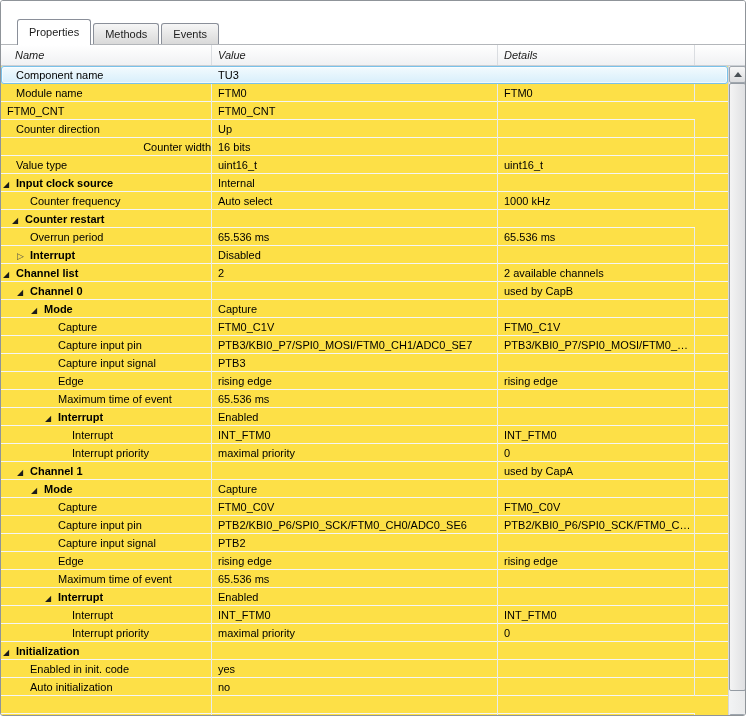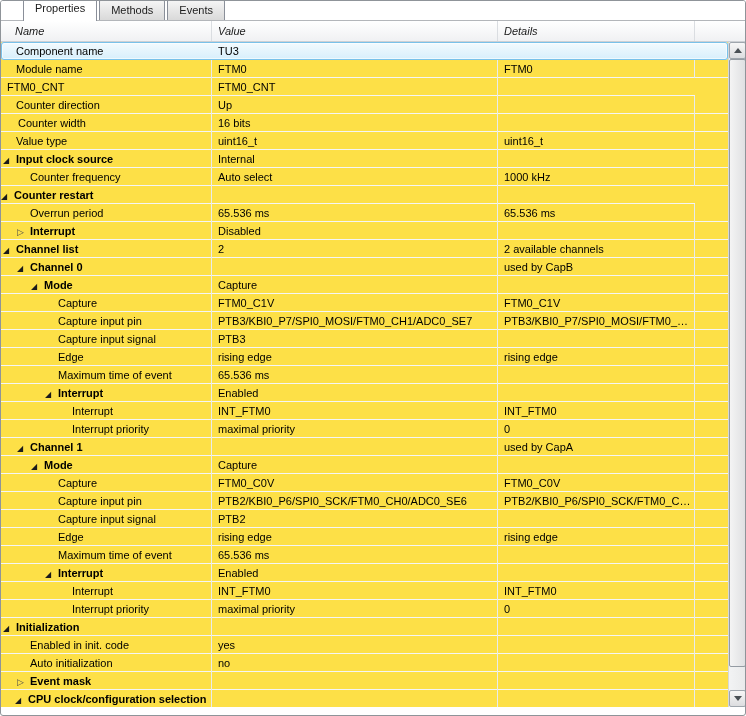--- a/index.html
+++ b/index.html
@@ -6,22 +6,22 @@
   *{box-sizing:border-box;}
   body{font-family:"Liberation Sans", sans-serif;}
 
   .window{
     position:relative;width:746px;height:716px;
     border:1px solid #8f9499;border-radius:3px;background:#fff;overflow:hidden;
   }
 
   
   .tabbar{
-    display:flex;align-items:flex-end;height:20px;
-    border-bottom:1px solid #b3b6ba;padding-left:22px;background:#fff;
+    display:flex;align-items:flex-end;height:44px;
+    border-bottom:1px solid #b3b6ba;padding-left:16px;background:#fff;
     position:relative;z-index:2;
   }
   .tab{
     flex:0 0 auto;margin-right:2px;padding:0 11px;height:21px;line-height:20px;
     font-size:11px;color:#1c1c1c;border:1px solid #8a8f99;border-bottom:none;
     border-radius:3px 3px 0 0;background:linear-gradient(#f6f6f6,#d9d9d9);
     cursor:default;white-space:nowrap;
   }
   .tab.active{
     height:26px;line-height:24px;background:#fff;margin-bottom:-1px;
@@ -130,21 +130,21 @@
           <div class="cell details-cell">FTM0_CNT</div>
           <div class="cell filler-cell"></div>
         </div>
         <div class="row grid">
           <div class="cell name-cell" style="padding-left: 2px;"><span class="tree-arrow none"></span><span class="row-label">Counter direction</span></div>
           <div class="cell value-cell v-gray">Up</div>
           <div class="cell details-cell"></div>
           <div class="cell filler-cell"></div>
         </div>
         <div class="row grid">
-          <div class="cell name-cell" style="padding-left: 4px;"><span class="tree-arrow none"></span><span class="row-label">Counter width</span></div>
+          <div class="cell name-cell" style="padding-left: 4px; text-align: right;"><span class="tree-arrow none"></span><span class="row-label">Counter width</span></div>
           <div class="cell value-cell v-gray">16 bits</div>
           <div class="cell details-cell"></div>
           <div class="cell filler-cell"></div>
         </div>
         <div class="row grid">
           <div class="cell name-cell" style="padding-left: 2px;"><span class="tree-arrow none"></span><span class="row-label">Value type</span></div>
           <div class="cell value-cell v-gray">uint16_t</div>
           <div class="cell details-cell">uint16_t</div>
           <div class="cell filler-cell"></div>
         </div>
@@ -154,21 +154,21 @@
           <div class="cell details-cell"></div>
           <div class="cell filler-cell"></div>
         </div>
         <div class="row grid">
           <div class="cell name-cell" style="padding-left: 16px;"><span class="tree-arrow none"></span><span class="row-label">Counter frequency</span></div>
           <div class="cell value-cell v-link">Auto select</div>
           <div class="cell details-cell">1000 kHz</div>
           <div class="cell filler-cell"></div>
         </div>
         <div class="row grid">
-          <div class="cell name-cell" style="padding-left: 0;"><span class="tree-arrow expanded">◢</span><span class="row-label bold">Counter restart</span></div>
+          <div class="cell name-cell" style="padding-left: 11px;"><span class="tree-arrow expanded">◢</span><span class="row-label bold">Counter restart</span></div>
           <div class="cell details-cell"></div>
           <div class="cell filler-cell"></div>
         </div>
         <div class="row grid">
           <div class="cell name-cell" style="padding-left: 16px;"><span class="tree-arrow none"></span><span class="row-label">Overrun period</span></div>
           <div class="cell value-cell v-gray">65.536 ms</div>
           <div class="cell details-cell">65.536 ms</div>
           <div class="cell filler-cell"></div>
         </div>
         <div class="row grid">
@@ -315,21 +315,20 @@
           <div class="cell details-cell"></div>
           <div class="cell filler-cell"></div>
         </div>
         <div class="row grid">
           <div class="cell name-cell" style="padding-left: 16px;"><span class="tree-arrow none"></span><span class="row-label">Auto initialization</span></div>
           <div class="cell value-cell v-gray">no</div>
           <div class="cell details-cell"></div>
           <div class="cell filler-cell"></div>
         </div>
         <div class="row grid">
-          <div class="cell name-cell" style="padding-left: 16px;"><span class="tree-arrow collapsed">▷</span><span class="row-label bold">Event mask</span></div>
           <div class="cell value-cell v-gray"></div>
           <div class="cell details-cell"></div>
           <div class="cell filler-cell"></div>
         </div>
         <div class="row grid">
           <div class="cell name-cell" style="padding-left: 14px;"><span class="tree-arrow expanded">◢</span><span class="row-label bold">CPU clock/configuration selection</span></div>
           <div class="cell value-cell v-gray"></div>
           <div class="cell details-cell"></div>
           <div class="cell filler-cell"></div>
         </div>

